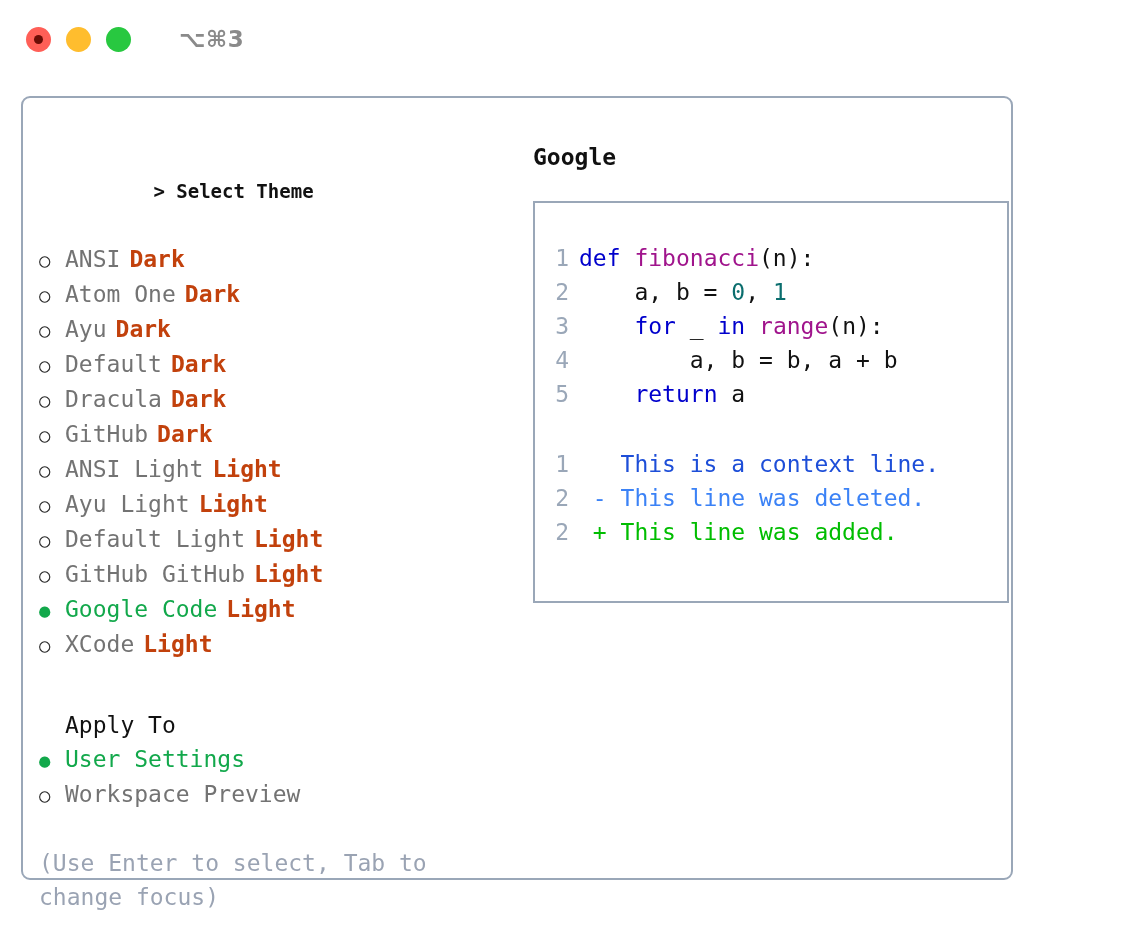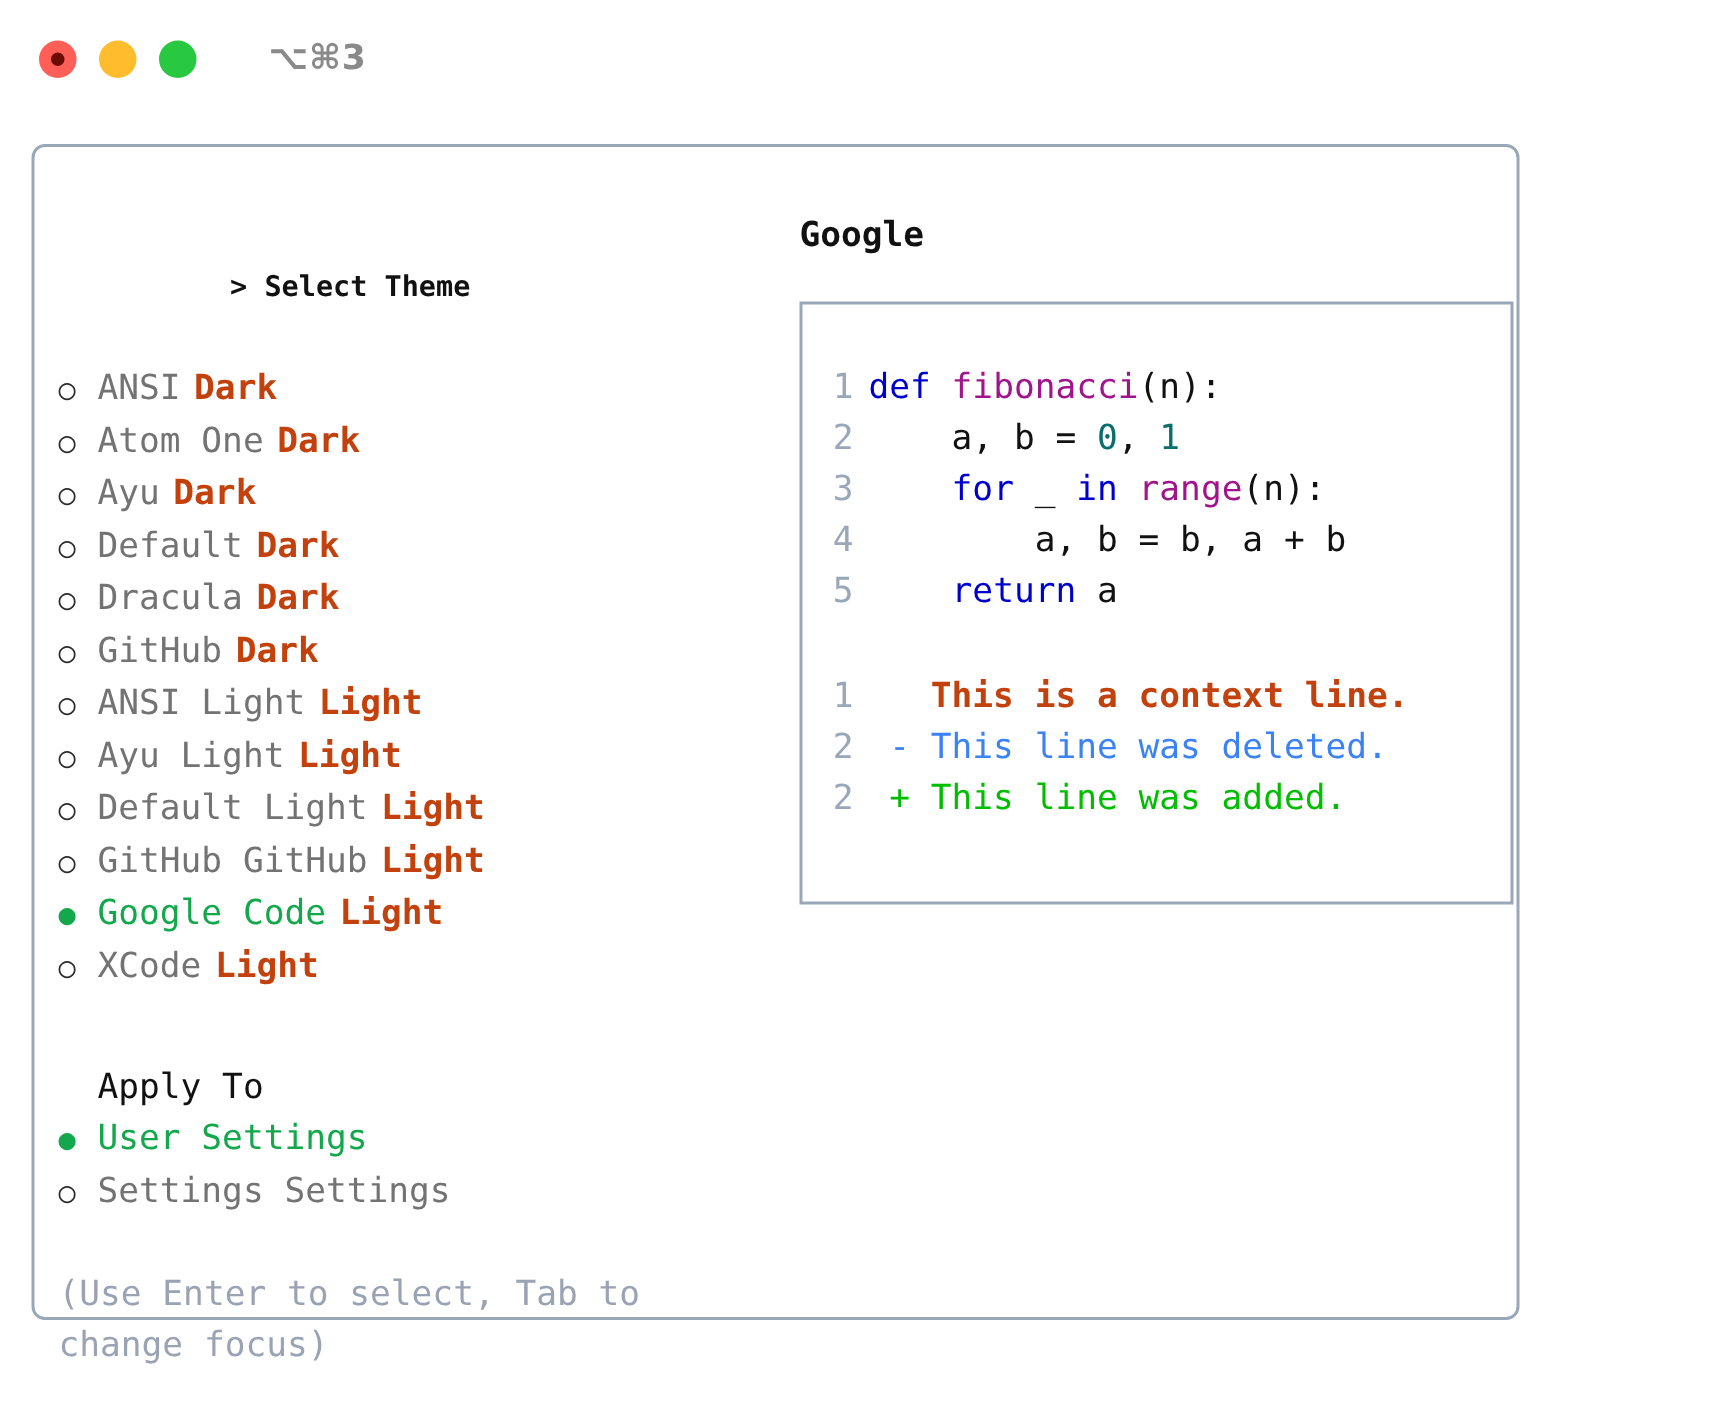--- a/index.html
+++ b/index.html
@@ -180,21 +180,21 @@
     color: #9aa7b8;
     padding-right: 10px;
     box-sizing: border-box;
   }
   .code-body { white-space: pre; }
 
   .tk-kw   { color: #0000cc; }
   .tk-fn   { color: #a0148c; }
   .tk-num  { color: #0b6e6e; }
   .tk-plain{ color: #111111; }
-  .tk-ctx  { color: #c2410c; font-weight: bold; }
+  .tk-ctx  { color: #1d4ed8; }
   .tk-del  { color: #3b82f6; }
   .tk-add  { color: #00bd00; }
 
   .diff-gap { height: 36px; }
 </style>
 </head>
 <body>
 
 <div id="app">
 
@@ -230,21 +230,21 @@
             <div class="opt selected"><span class="bullet">●</span><span class="opt-label">Google Code</span><span class="opt-tag">Light</span></div>
             <div class="opt"><span class="bullet">○</span><span class="opt-label">XCode</span><span class="opt-tag">Light</span></div>
           </div>
 
         <div class="spacer-block"></div>
 
         <div class="subhead">Apply To</div>
 
         <div id="apply-list">
             <div class="opt selected"><span class="bullet">●</span><span class="opt-label">User Settings</span></div>
-            <div class="opt"><span class="bullet">○</span><span class="opt-label">Settings Settings</span></div>
+            <div class="opt"><span class="bullet">○</span><span class="opt-label">Workspace Preview</span></div>
           </div>
 
         <div class="hint">(Use Enter to select, Tab to change focus)</div>
       </div>
 
       <div class="right-col">
         <div class="preview-title">Google</div>
 
         <div class="preview-box">
           <div id="code-block">

